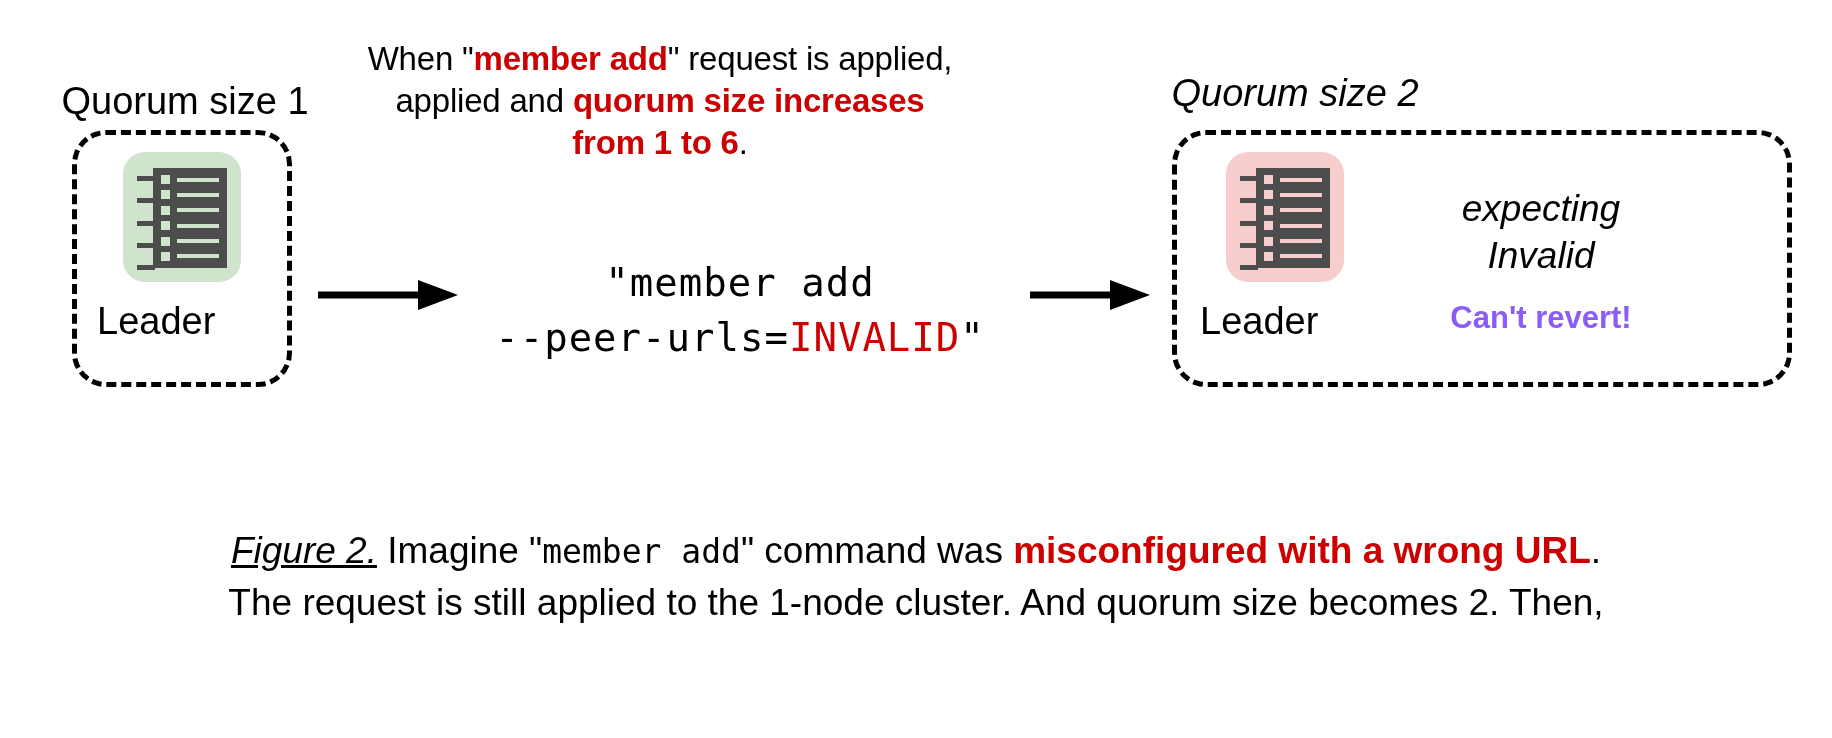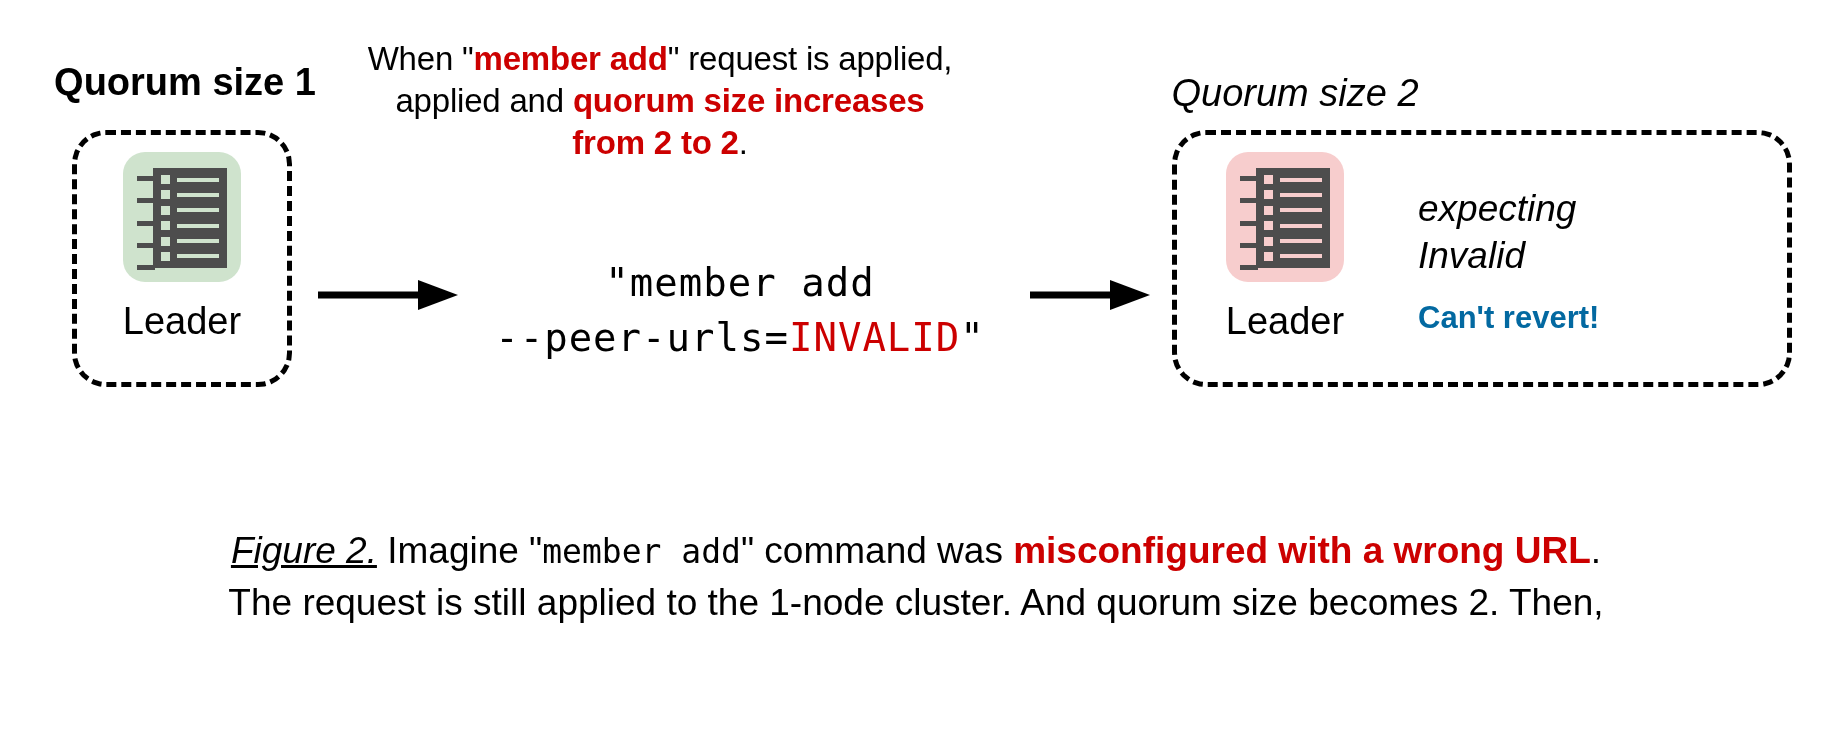--- a/index.html
+++ b/index.html
@@ -42,21 +42,21 @@
     letter-spacing: -0.2px;
   }
 
   
   .cluster-label {
     position: absolute;
     font-size: 38px;
     text-align: center;
     white-space: nowrap;
   }
-  #label-left  { left: 40px;  top: 61px;  width: 290px; font-weight: bold; }
+  #label-left  { left: 40px;  top: 80px;  width: 290px; }
   #label-right { left: 1150px; top: 72px; width: 290px; font-style: italic; }
 
   
   .cluster-box {
     position: absolute;
     border: 5px dashed #000000;
     border-radius: 34px;
     box-sizing: border-box;
   }
   #box-left {
@@ -152,21 +152,21 @@
   }
   .nub {
     width: 18px;
     height: 5px;
     background: #4d4d4d;
   }
 
   .node-name {
     font-size: 38px;
     margin-top: 18px;
-    text-align: center;
+    text-align: left;
     white-space: nowrap;
   }
 
   
   .arrow {
     position: absolute;
     height: 34px;
   }
   #arrow-1 { left: 318px;  top: 278px; width: 140px; }
   #arrow-2 { left: 1030px; top: 278px; width: 120px; }
@@ -180,35 +180,35 @@
     width: 560px;
     text-align: center;
     font-size: 39px;
     line-height: 1.42;
     letter-spacing: 1px;
   }
 
   
   .status-block {
     position: absolute;
-    left: 1418px;
+    left: 1376px;
     top: 185px;
     width: 330px;
-    text-align: left;
+    text-align: center;
   }
   .status-line {
     font-size: 37px;
     font-style: italic;
     line-height: 1.28;
     white-space: nowrap;
   }
   .status-warn {
     font-size: 31px;
     font-weight: bold;
-    color: #0369a1;
+    color: #8b5cf6;
     margin-top: 20px;
     white-space: nowrap;
   }
 
   
   .figure-caption {
     position: absolute;
     left: 60px;
     top: 525px;
     width: 1712px;
@@ -224,21 +224,21 @@
 <div class="stage">
 
   <div class="top-note">
     <div>
       <span>When "</span><span class="red bold">member add</span><span>" request is applied,</span>
     </div>
     <div>
       <span>applied and </span><span class="red bold">quorum size increases</span>
     </div>
     <div>
-      <span class="red bold">from 2 to 2</span><span>.</span>
+      <span class="red bold">from 1 to 6</span><span>.</span>
     </div>
   </div>
 
   <div class="cluster-label" id="label-left">Quorum size 1</div>
 
   <div class="cluster-box" id="box-left"></div>
 
   <div class="node" id="node-left">
     <div class="node-icon green">
       <div class="rack-nubs">

